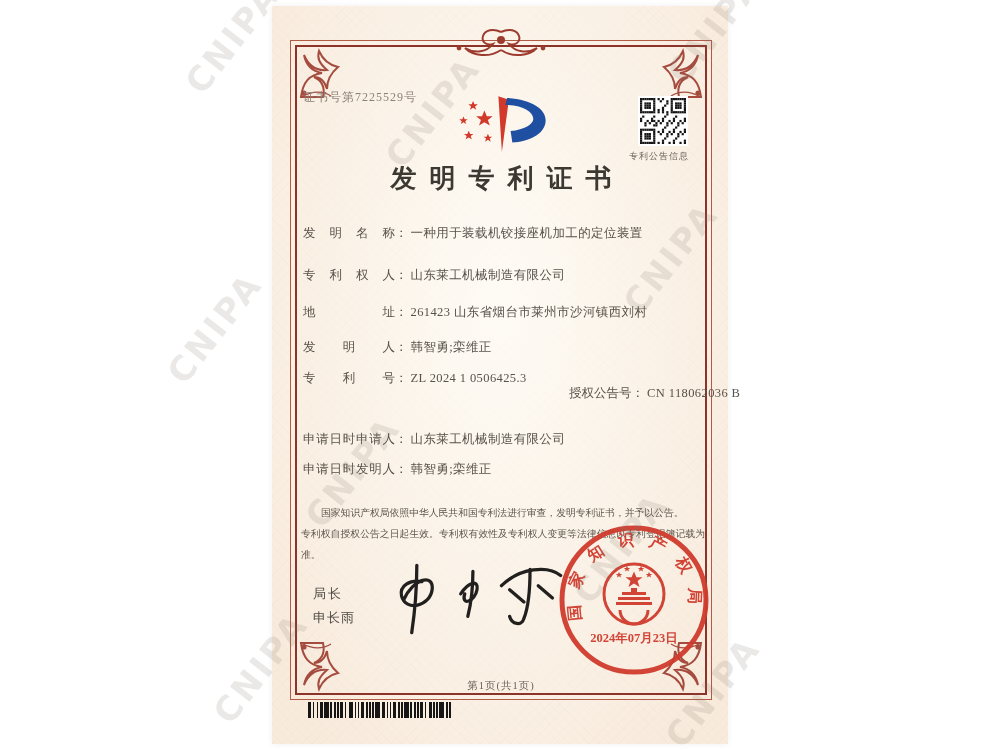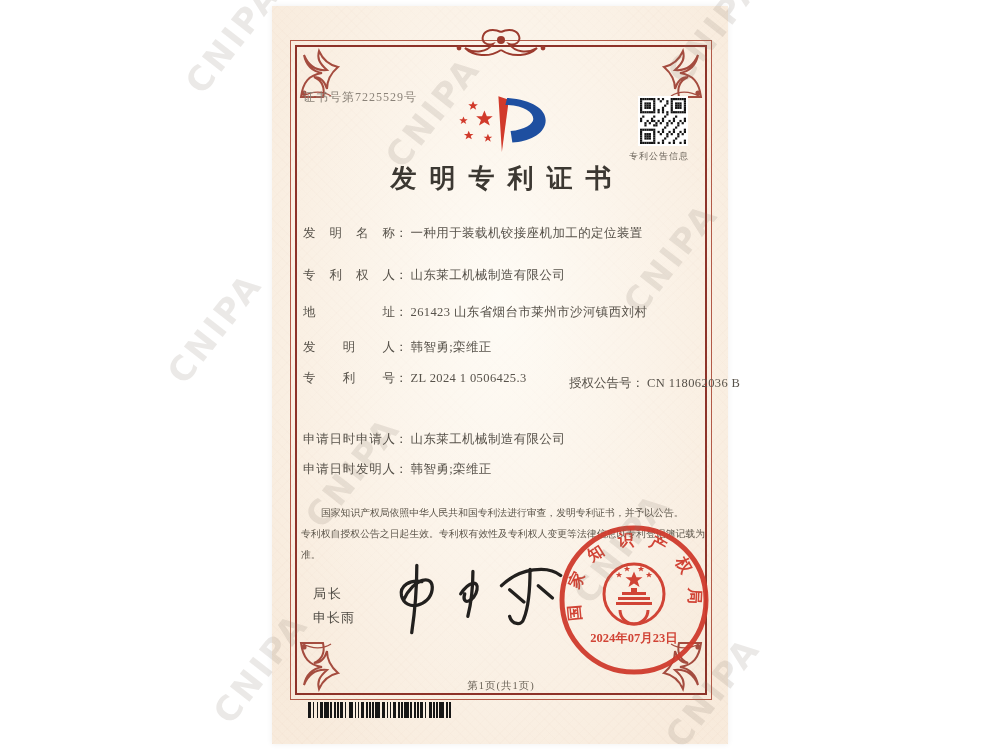--- a/index.html
+++ b/index.html
@@ -40,21 +40,21 @@
   .qrLabel{font-size:9px;color:#6d665c;margin-top:4px;letter-spacing:1px;}
   .logo{position:absolute;left:50%;top:50px;transform:translateX(-50%);width:96px;height:68px;}
   .title{
     position:absolute;left:0;right:0;top:120px;margin:0;text-align:center;
     font-size:26px;font-weight:bold;color:#3c3832;letter-spacing:13px;text-indent:13px;
   }
   .row{position:absolute;left:12px;right:8px;font-size:12.5px;color:#57524a;white-space:nowrap;}
   .flabel{display:inline-block;width:92px;text-align:justify;text-align-last:justify;}
   .colon{display:inline-block;margin-right:3px;}
   .fval{letter-spacing:.4px;}
-  .col2{position:absolute;left:266px;top:5px;}
+  .col2{position:absolute;left:266px;top:15px;}
   .notice{position:absolute;left:10px;right:6px;top:461px;font-size:9.8px;line-height:21px;color:#5d564b;text-align:justify;}
   .notice p{margin:0;}
   .notice .p1{text-indent:20px;}
   .sigTitle{position:absolute;left:22px;top:544px;font-size:13px;color:#4e4a43;letter-spacing:2px;}
   .sigName{position:absolute;left:22px;top:568px;font-size:13px;color:#4e4a43;letter-spacing:1px;}
   .sigScript{position:absolute;left:84px;top:510px;width:204px;height:98px;}
   .seal{position:absolute;left:262px;top:478px;width:162px;height:162px;opacity:.95;}
   .footerPage{position:absolute;left:0;right:0;top:638px;text-align:center;font-size:10.5px;color:#6a6257;letter-spacing:1px;}
   .barcode{position:absolute;left:36px;top:696px;height:16px;font-size:0;white-space:nowrap;}
   .barcode span{display:inline-block;height:16px;background:#161616;vertical-align:top;}

